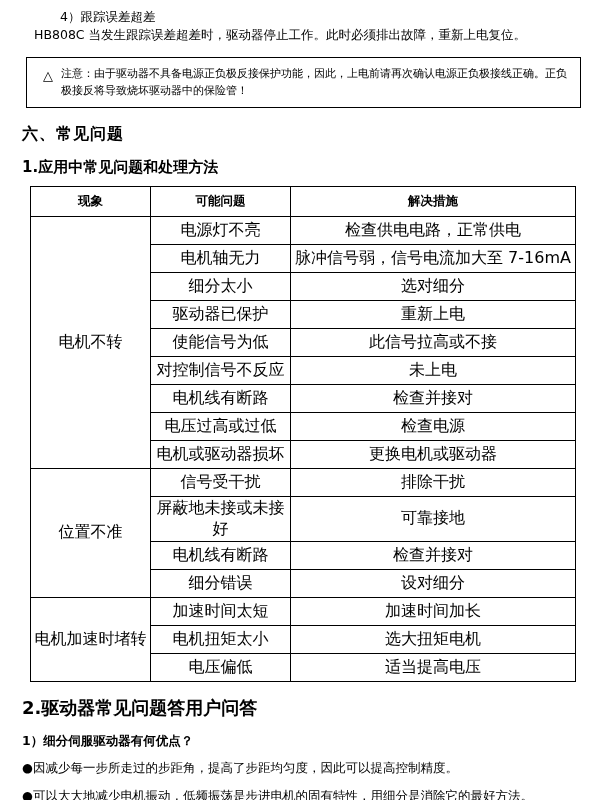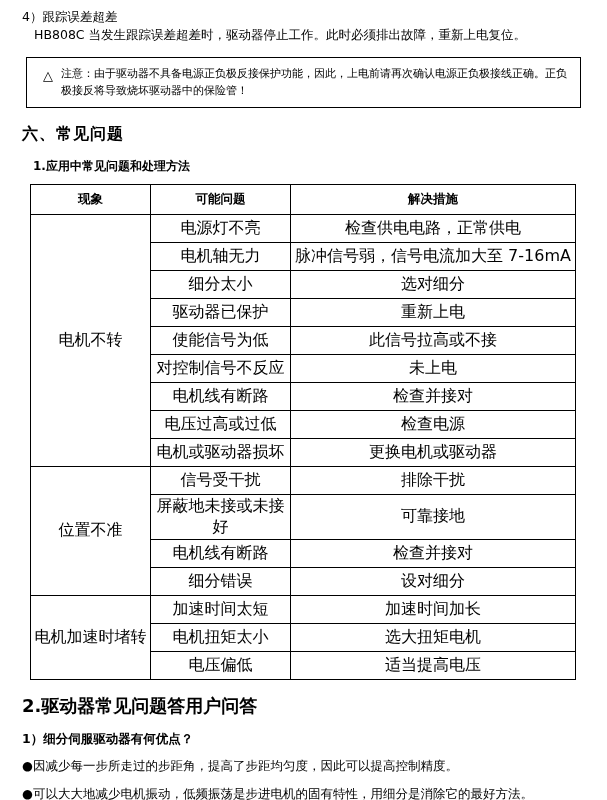--- a/index.html
+++ b/index.html
@@ -21,20 +21,21 @@
     height: 800px;
     padding: 0;
     box-sizing: border-box;
   }
   .sec-top {
     padding: 8px 22px 0 22px;
   }
   .line-item {
     font-size: 12.5px;
     line-height: 1.45;
+    margin-left: 38px;
   }
   .indent-1 {
     margin-left: 12px;
     font-size: 12.5px;
     line-height: 1.5;
   }
   .note-box {
     margin: 12px 26px 0 26px;
     border: 1px solid #000;
     padding: 7px 8px 8px 8px;
@@ -55,22 +56,22 @@
     font-size: 11px;
     line-height: 1.55;
   }
   .chap-title {
     margin: 16px 0 0 22px;
     font-size: 16px;
     font-weight: bold;
     letter-spacing: 1px;
   }
   .sub-title {
-    margin: 13px 0 0 33px;
-    font-size: 12px;
+    margin: 13px 0 0 22px;
+    font-size: 15px;
     font-weight: bold;
   }
   .tbl-wrap {
     margin: 9px 0 0 30px;
     width: 545px;
   }
   table.faq {
     border-collapse: collapse;
     width: 100%;
     table-layout: fixed;

